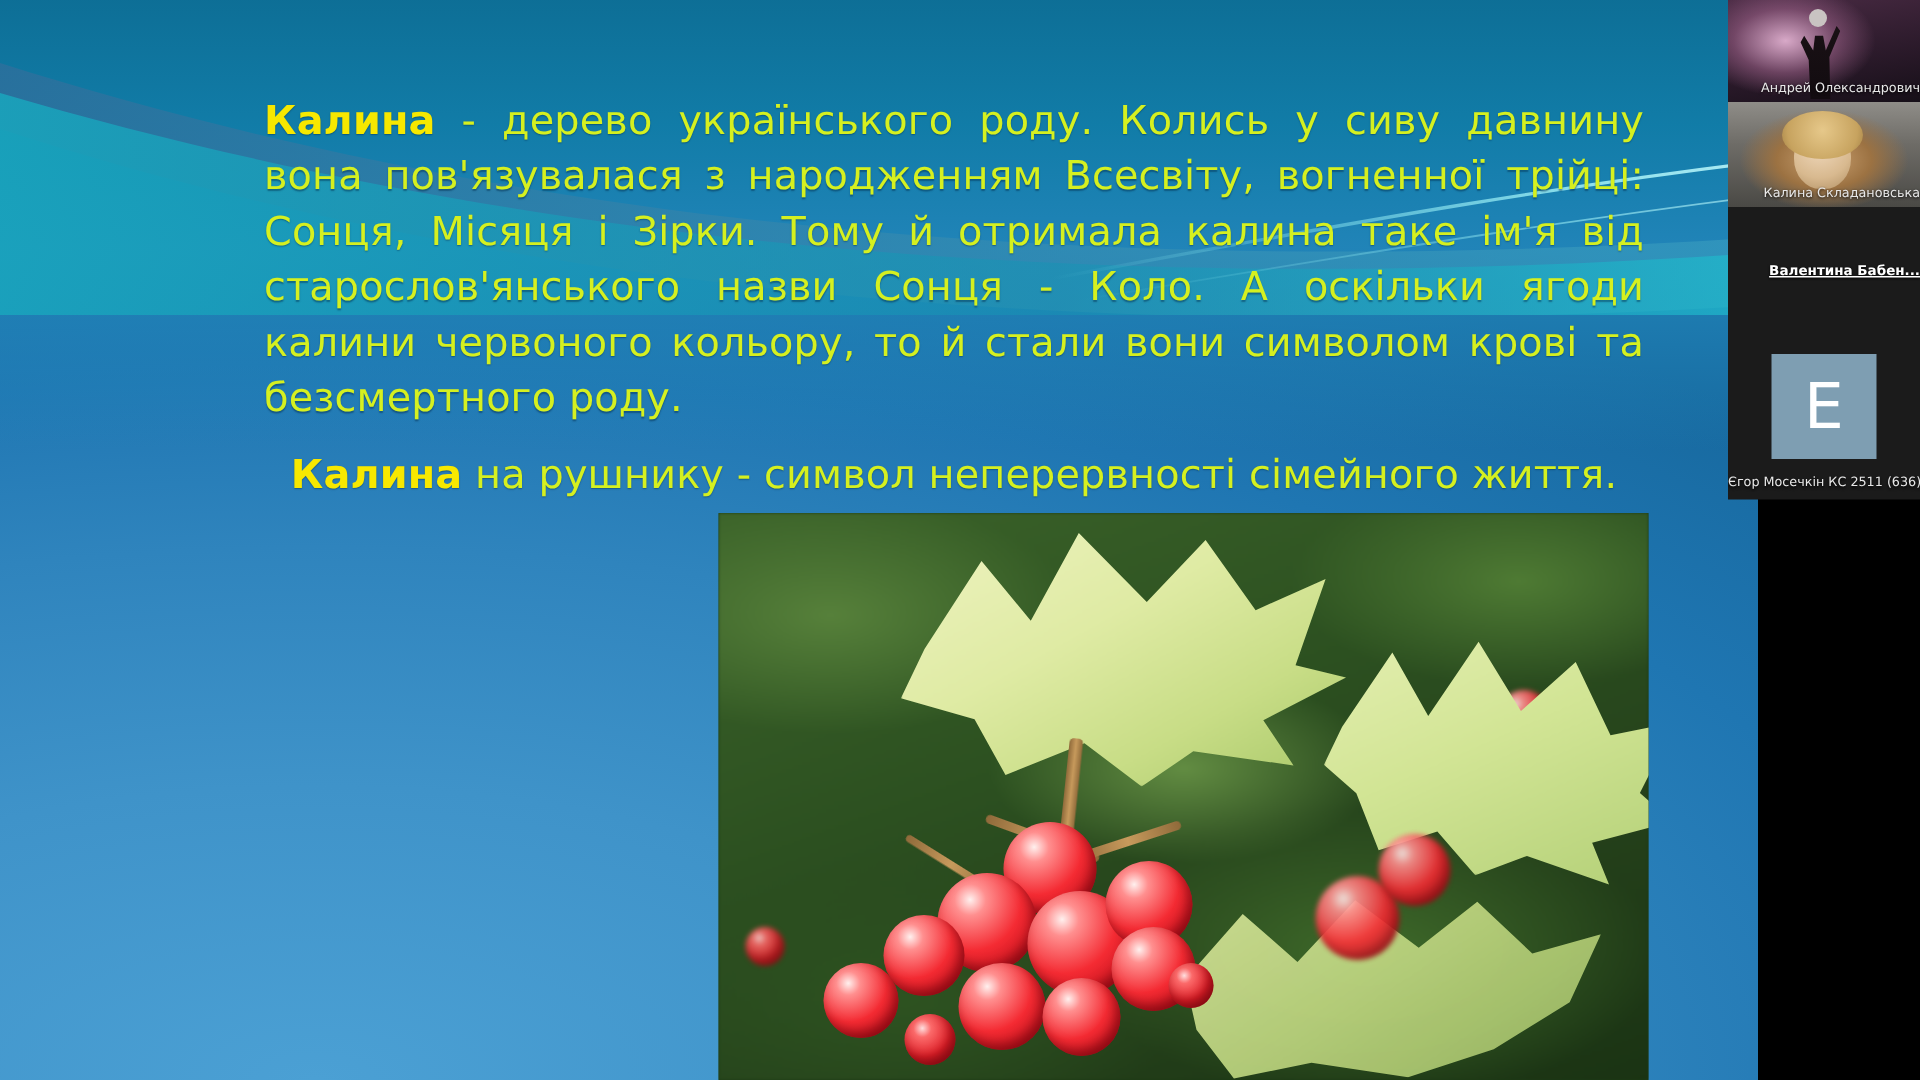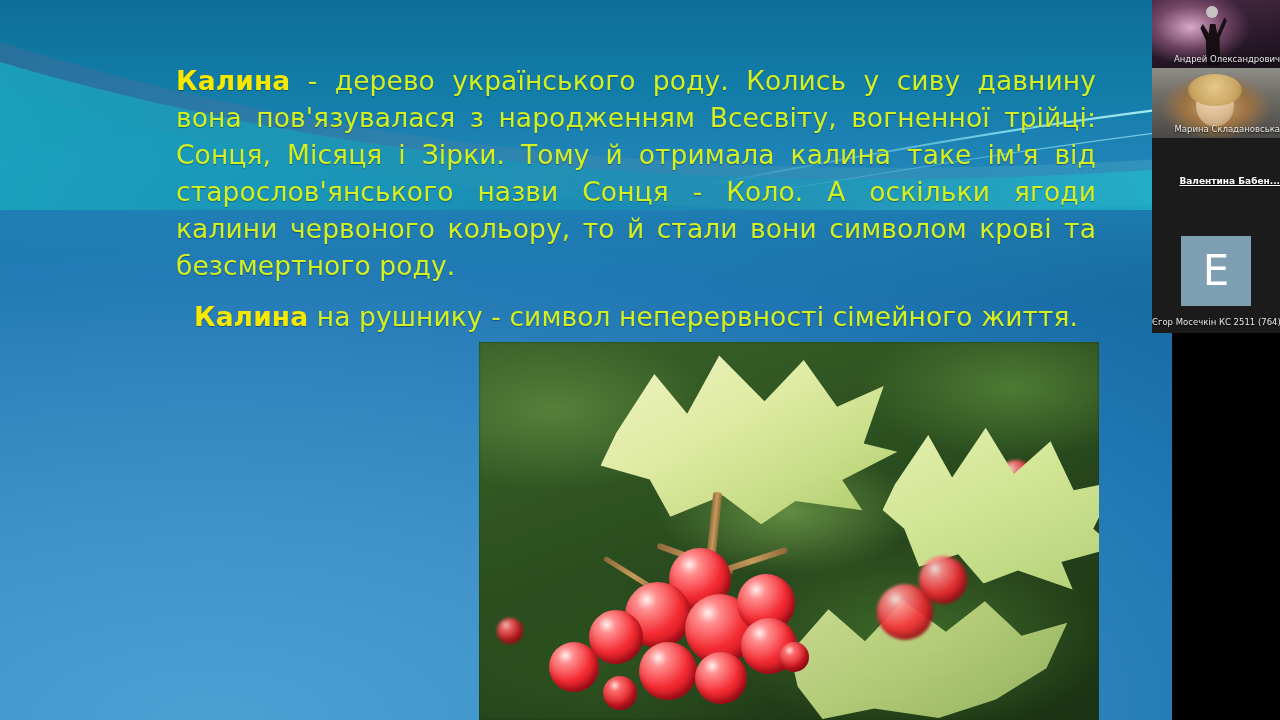--- a/index.html
+++ b/index.html
@@ -209,27 +209,27 @@
         <div class="fig-head"></div>
       </div>
       <div class="label">Андрей Олександрович</div>
     </div>
 
     <div class="tile tile2">
       <div class="media">
         <div class="face"></div>
         <div class="hair"></div>
       </div>
-      <div class="label">Марина Складановська</div>
+      <div class="label">Калина Складановська</div>
     </div>
 
     <div class="tile tile3">
       <div class="label">Валентина  Бабен...</div>
     </div>
 
     <div class="tile tile4">
       <div class="av">Е</div>
-      <div class="label">Єгор Мосечкін КС 2511 (764)</div>
+      <div class="label">Єгор Мосечкін КС 2511 (636)</div>
     </div>
 
   </div>
 
 </div>
 
 </body></html>

